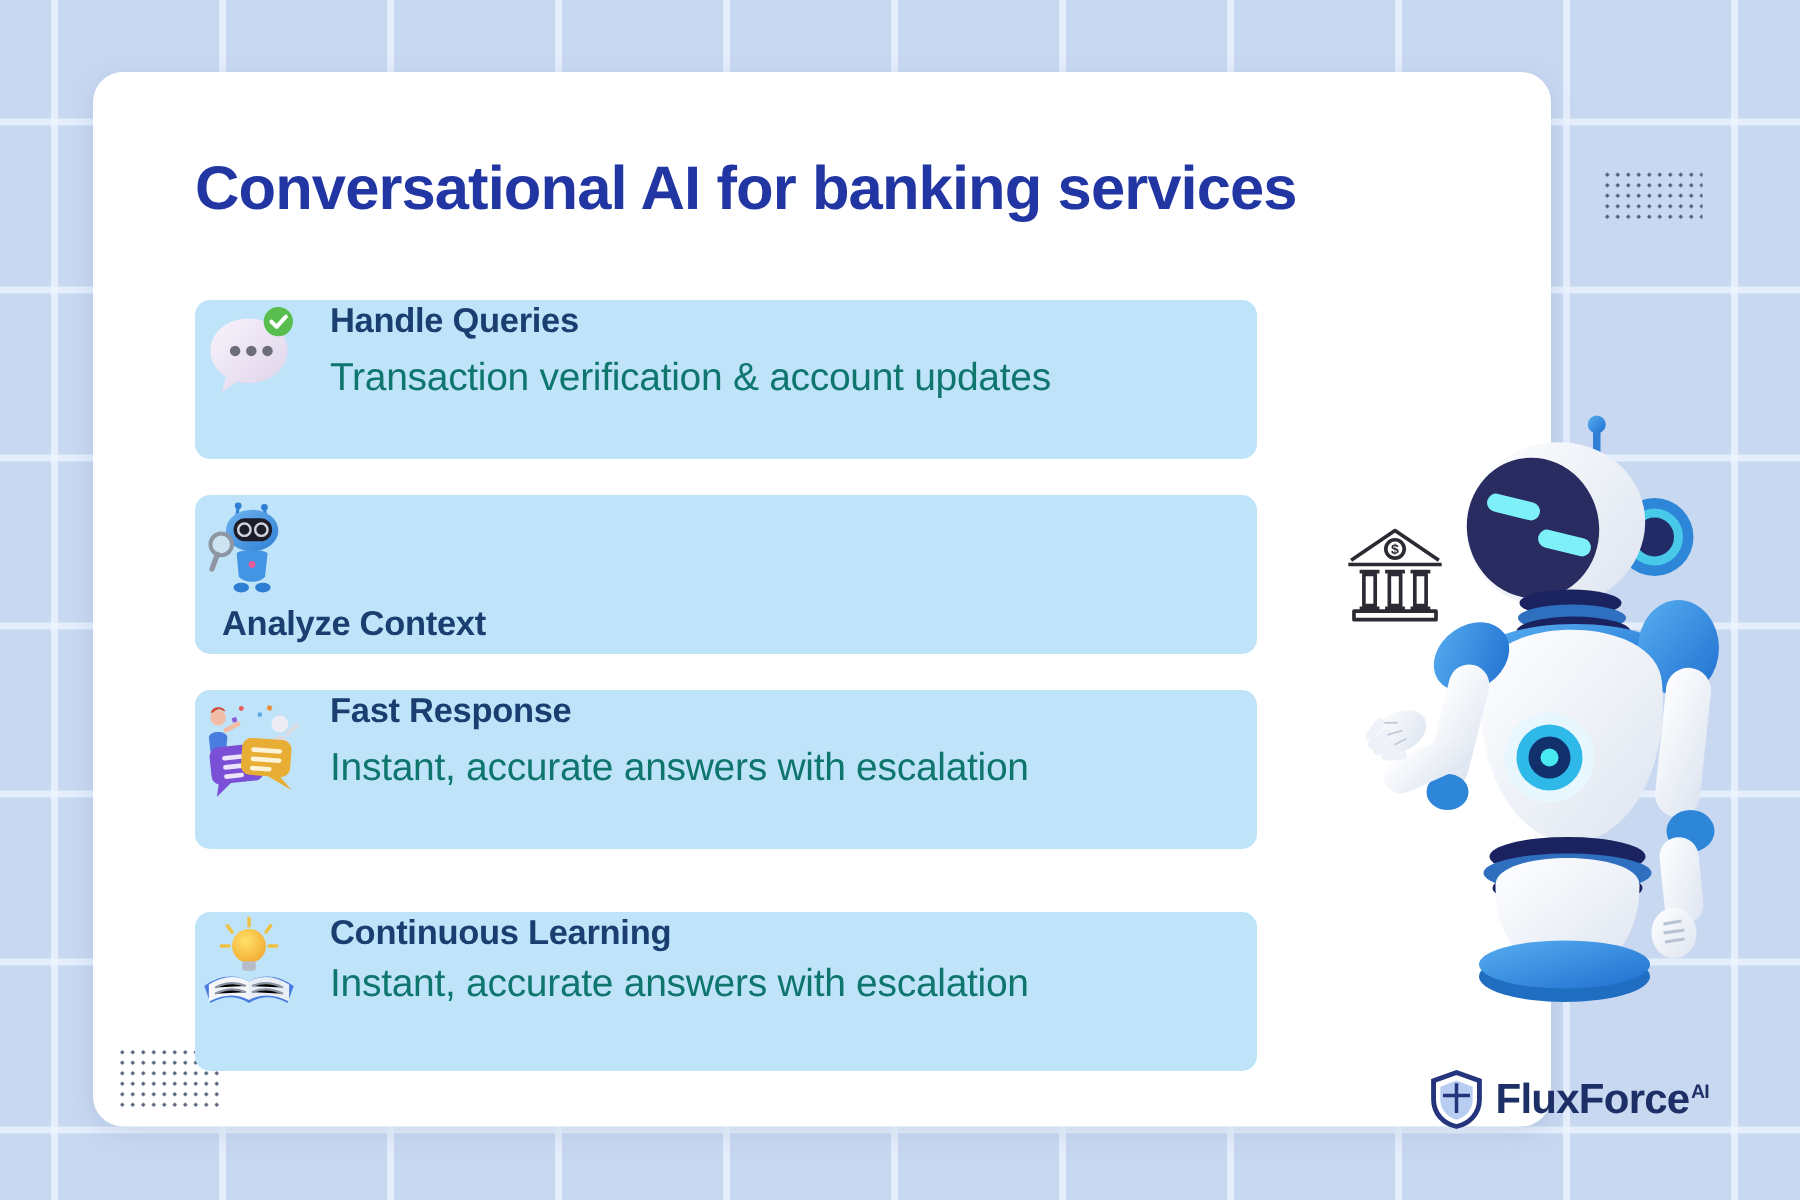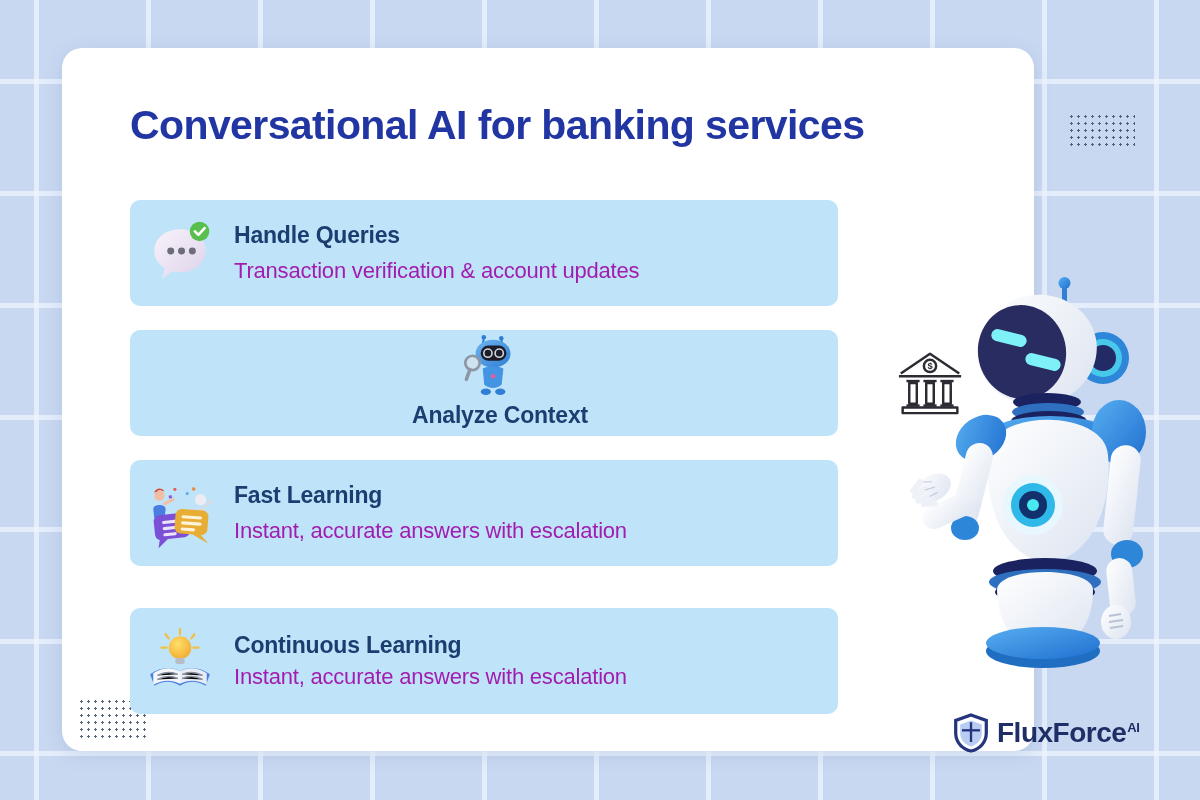--- a/index.html
+++ b/index.html
@@ -41,39 +41,38 @@
   .dots-bl { left: 16px; top: 650px; width: 70px; height: 43px; }
 
   .feature-card {
     position: absolute;
     left: 68px;
     width: 708px;
     height: 106px;
     background: #bfe4fa;
     border-radius: 10px;
     display: flex;
-    align-items: center;
-    padding-left: 14px;
+    align-items: flex-start;
   }
   .fc-1 { top: 152px; }
   .fc-2 { top: 282px; flex-direction: column; }
   .fc-3 { top: 412px; }
   .fc-4 { top: 560px; }
   .fc-icon { width: 72px; height: 72px; flex: 0 0 72px; }
   .fc-text { margin-left: 18px; }
   .fc-heading {
     font-size: 23px;
     font-weight: bold;
     color: #1a3e70;
     letter-spacing: -0.2px;
   }
   .fc-desc {
     margin-top: 9px;
-    font-size: 22px;
-    color: #a21caf;
+    font-size: 26px;
+    color: #0f766e;
     letter-spacing: -0.2px;
   }
   .fc-4 .fc-desc { margin-top: 5px; }
 
   .bank-icon { position: absolute; left: 835px; top: 300px; }
   .robot { position: absolute; left: 843px; top: 222px; }
 
   .logo {
     position: absolute;
     left: 891px; top: 665px;
@@ -181,21 +180,21 @@
       </g>
 
       <g transform="rotate(4 50 46)">
         <path d="M36 32 h20 a6 6 0 0 1 6 6 v12 a6 6 0 0 1 -6 6 l8 8 l-16 -8 h-12 a6 6 0 0 1 -6 -6 v-12 a6 6 0 0 1 6 -6 z" fill="#e8ad34"></path>
         <rect x="36" y="38" width="20" height="3" rx="1.5" fill="#fdf3d8"></rect>
         <rect x="36" y="44" width="20" height="3" rx="1.5" fill="#fdf3d8"></rect>
         <rect x="36" y="50" width="14" height="3" rx="1.5" fill="#fdf3d8"></rect>
       </g>
     </svg>
     <div class="fc-text">
-      <div class="fc-heading">Fast Learning</div>
+      <div class="fc-heading">Fast Response</div>
       <div class="fc-desc">Instant, accurate answers with escalation</div>
     </div>
   </div>
 
   <div class="feature-card fc-4">
     <svg class="fc-icon" viewBox="0 0 70 70">
       <defs>
         <radialGradient id="bulbg" cx="0.4" cy="0.35" r="0.8">
           <stop offset="0" stop-color="#ffe06a"></stop>
             <stop offset="1" stop-color="#f0a428"></stop>

